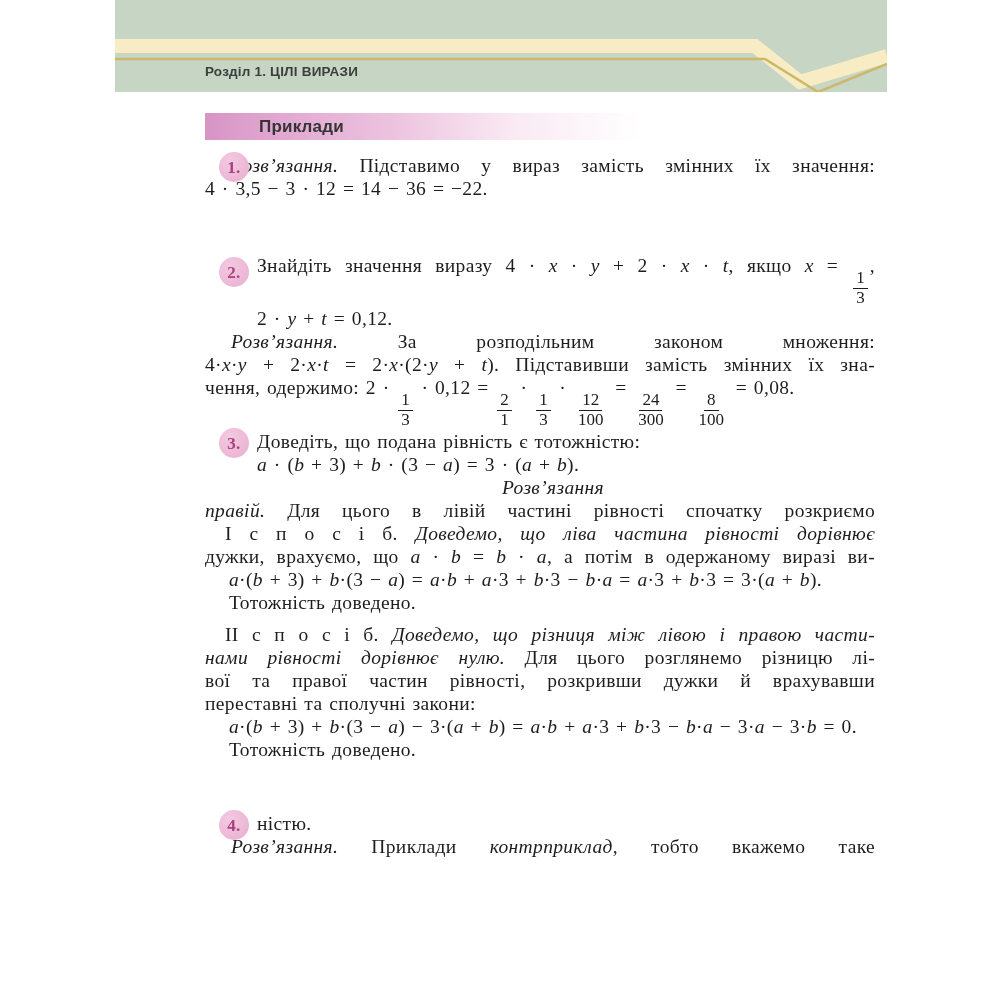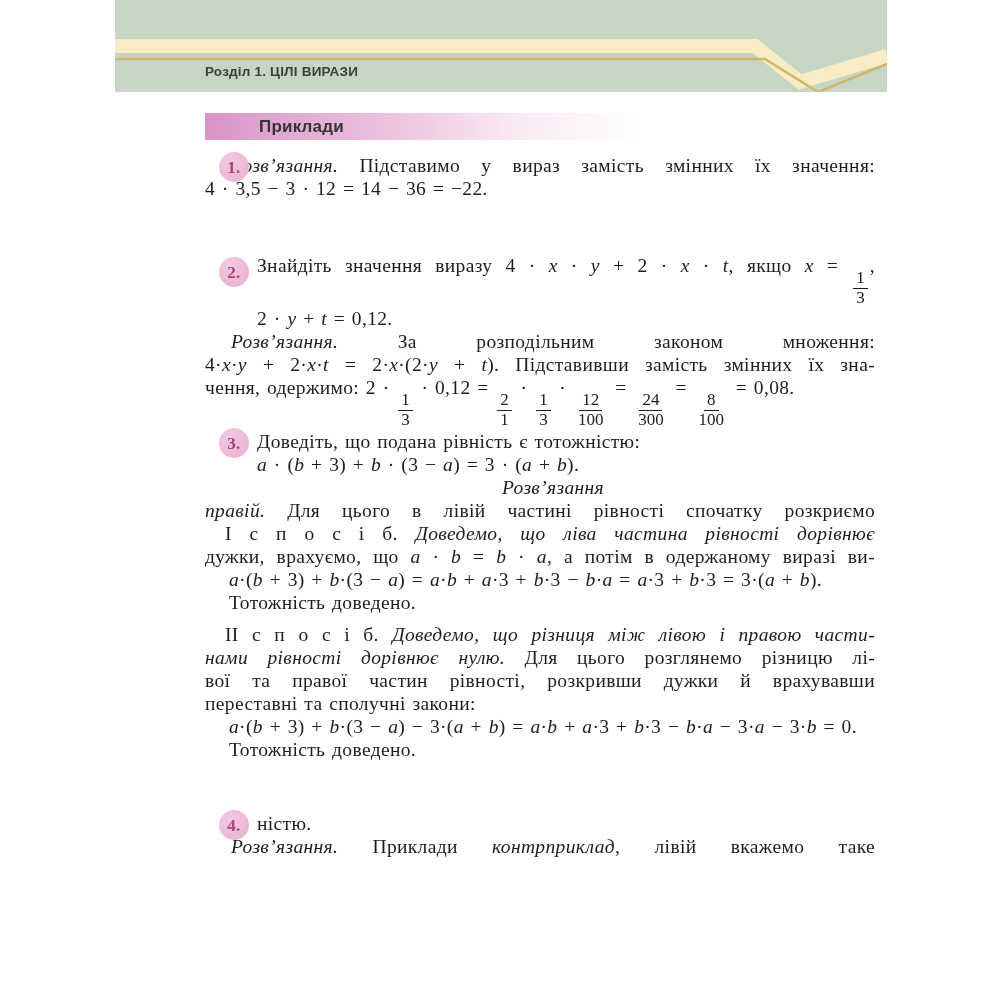--- a/index.html
+++ b/index.html
@@ -132,21 +132,21 @@
     <div class="line eq-ind"><i>a</i><span>·(</span><i>b</i><span> + 3) + </span><i>b</i><span>·(3 − </span><i>a</i><span>) − 3·(</span><i>a</i><span> + </span><i>b</i><span>) = </span><i>a</i><span>·</span><i>b</i><span> + </span><i>a</i><span>·3 + </span><i>b</i><span>·3 − </span><i>b</i><span>·</span><i>a</i><span> − 3·</span><i>a</i><span> − 3·</span><i>b</i><span> = 0.</span></div>
     <div class="line ind24"><span>Тотожність доведено.</span></div>
   </section>
 
   <section class="ex" id="ex4" style="top:812px">
     <span class="badge">4.</span>
     <div class="stmt">
       <div class="line"><span>ністю.</span></div>
     </div>
     <div>
-      <div class="line ind26 jfull"><i>Розв’язання.</i><span> Приклади </span><i>контрприклад</i><span>, лівій вкажемо таке</span></div>
+      <div class="line ind26 jfull"><i>Розв’язання.</i><span> Приклади </span><i>контрприклад</i><span>, тобто вкажемо таке</span></div>
     </div>
   </section>
 
   <footer class="band band-bottom">
     <svg width="772" height="88" viewBox="0 0 772 88">
       <polyline class="ribbon-cream" points="4,-6 118,80 150,10 772,10" stroke-width="14"></polyline>
       <polyline class="ribbon-gold" points="58,0 122,58 143,26 772,26" stroke-width="2.5"></polyline>
     </svg>
   </footer>
   <div class="pagenum">10</div>

